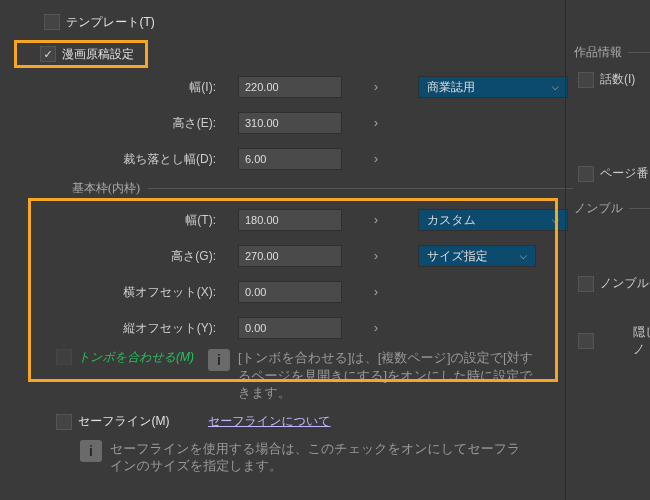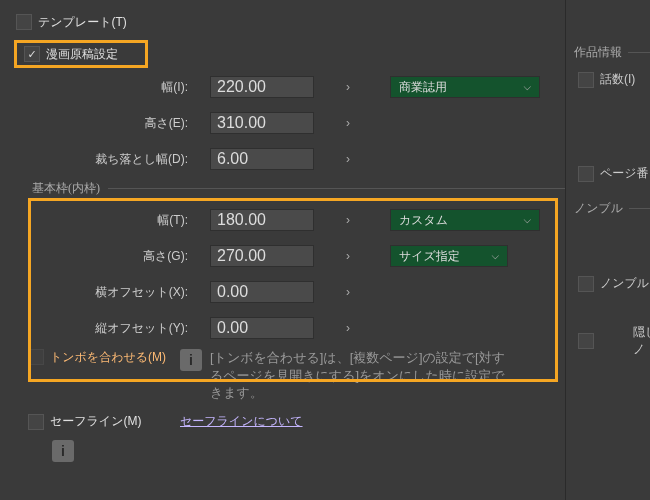--- a/index.html
+++ b/index.html
@@ -8,24 +8,24 @@
     color: #e0e0e0;
     font-family: "Meiryo", "Hiragino Sans", sans-serif;
     font-size: 12px;
     width: 650px;
     height: 500px;
     overflow: hidden;
     position: relative;
   }
   .panel-left {
     position: absolute;
-    left: 0; top: 0;
+    left: 8px; top: 0;
     width: 565px;
     height: 500px;
-    padding: 8px 0 0 12px;
+    padding: 8px 0 0 32px;
   }
   .panel-right {
     position: absolute;
     left: 565px; top: 0;
     width: 104px;
     height: 500px;
     padding: 8px 0 0 8px;
     border-left: 1px solid #2a2a2a;
   }
   .row {
@@ -72,37 +72,37 @@
     padding-right: 8px;
     color: #ccc;
   }
   .input {
     width: 104px;
     height: 22px;
     background: #4a4a4a;
     border: 1px solid #2f2f2f;
     color: #ddd;
     padding: 0 6px;
-    font-size: 16px;
+    font-size: 11px;
     display: flex;
     align-items: center;
   }
   .stepper {
     width: 28px;
     height: 22px;
     display: flex;
     align-items: center;
     justify-content: center;
     color: #aaa;
     font-size: 12px;
     margin-left: 6px;
   }
   .dropdown {
     height: 22px;
-    background: #14532d;
+    background: #0c4a6e;
     border: 1px solid #2f2f2f;
     color: #ddd;
     display: flex;
     align-items: center;
     justify-content: space-between;
     padding: 0 8px;
     margin-left: 14px;
   }
   .dropdown.wide { width: 150px; }
   .dropdown.narrow { width: 118px; }
@@ -133,42 +133,42 @@
     font-size: 14px;
     flex-shrink: 0;
     margin-right: 8px;
   }
   .info-text {
     color: #999;
     font-size: 13px;
     line-height: 1.35;
   }
   .link { color: #c4b5fd; text-decoration: underline; font-family: Liberation Mono, monospace; }
-  .disabled { color: #fdba74; }
+  .disabled { color: #22c55e; font-style: italic; }
   .right-section {
     display: flex;
     align-items: center;
     margin: 18px 0 10px 0;
     color: #aaa;
   }
   .right-line { flex:1; height:1px; background:#555; margin-left:6px; }
   .right-row { display:flex; align-items:center; margin: 10px 0 0 4px; color:#ccc; }
   .right-label-sub { margin-left: 22px; color:#ccc; margin-top:12px; }
 </style>
 </head>
 <body>
 
 <div class="panel-left">
 
   <div class="row" style="margin-left:4px;">
     <span class="checkbox"></span>
     <span>テンプレート(T)</span>
   </div>
 
-  <div class="row" style="margin-left:12px;text-align:right;">
+  <div class="row" style="margin-left:0;text-align:right;">
     <span class="checkbox checked"></span>
     <span>漫画原稿設定</span>
   </div>
 
 
   <div class="form-row">
     <span class="label">幅(I):</span>
     <span class="input">220.00</span>
     <span class="stepper">›</span>
     <span class="dropdown wide">
@@ -182,21 +182,21 @@
     <span class="input">310.00</span>
     <span class="stepper">›</span>
   </div>
 
   <div class="form-row">
     <span class="label">裁ち落とし幅(D):</span>
     <span class="input">6.00</span>
     <span class="stepper">›</span>
   </div>
 
-  <div class="section-header" style="margin-left:20px;font-family:Liberation Serif, serif;">
+  <div class="section-header" style="margin-left:32px;font-family:Liberation Serif, serif;">
     <span>基本枠(内枠)</span>
     <span class="section-line"></span>
   </div>
 
   <div class="form-row">
     <span class="label">幅(T):</span>
     <span class="input">180.00</span>
     <span class="stepper">›</span>
     <span class="dropdown wide">
       <span>カスタム</span>
@@ -234,20 +234,21 @@
   </div>
 
   <div class="row" style="margin-left:16px; margin-top:6px;">
     <span class="checkbox"></span>
     <span style="width:130px;">セーフライン(M)</span>
     <a href="#" class="link">セーフラインについて</a>
   </div>
 
   <div class="row" style="margin-left:40px; align-items:flex-start; height:auto;">
     <span class="info-icon">i</span>
+    <span class="info-text" style="width:420px;">セーフラインを使用する場合は、このチェックをオンにしてセーフラインのサイズを指定します。</span>
   </div>
 
 </div>
 
 <div class="highlight-box-1"></div>
 <div class="highlight-box-2"></div>
 
 <div class="panel-right">
   <div class="right-section" style="margin-top:36px;">
     <span>作品情報</span>

